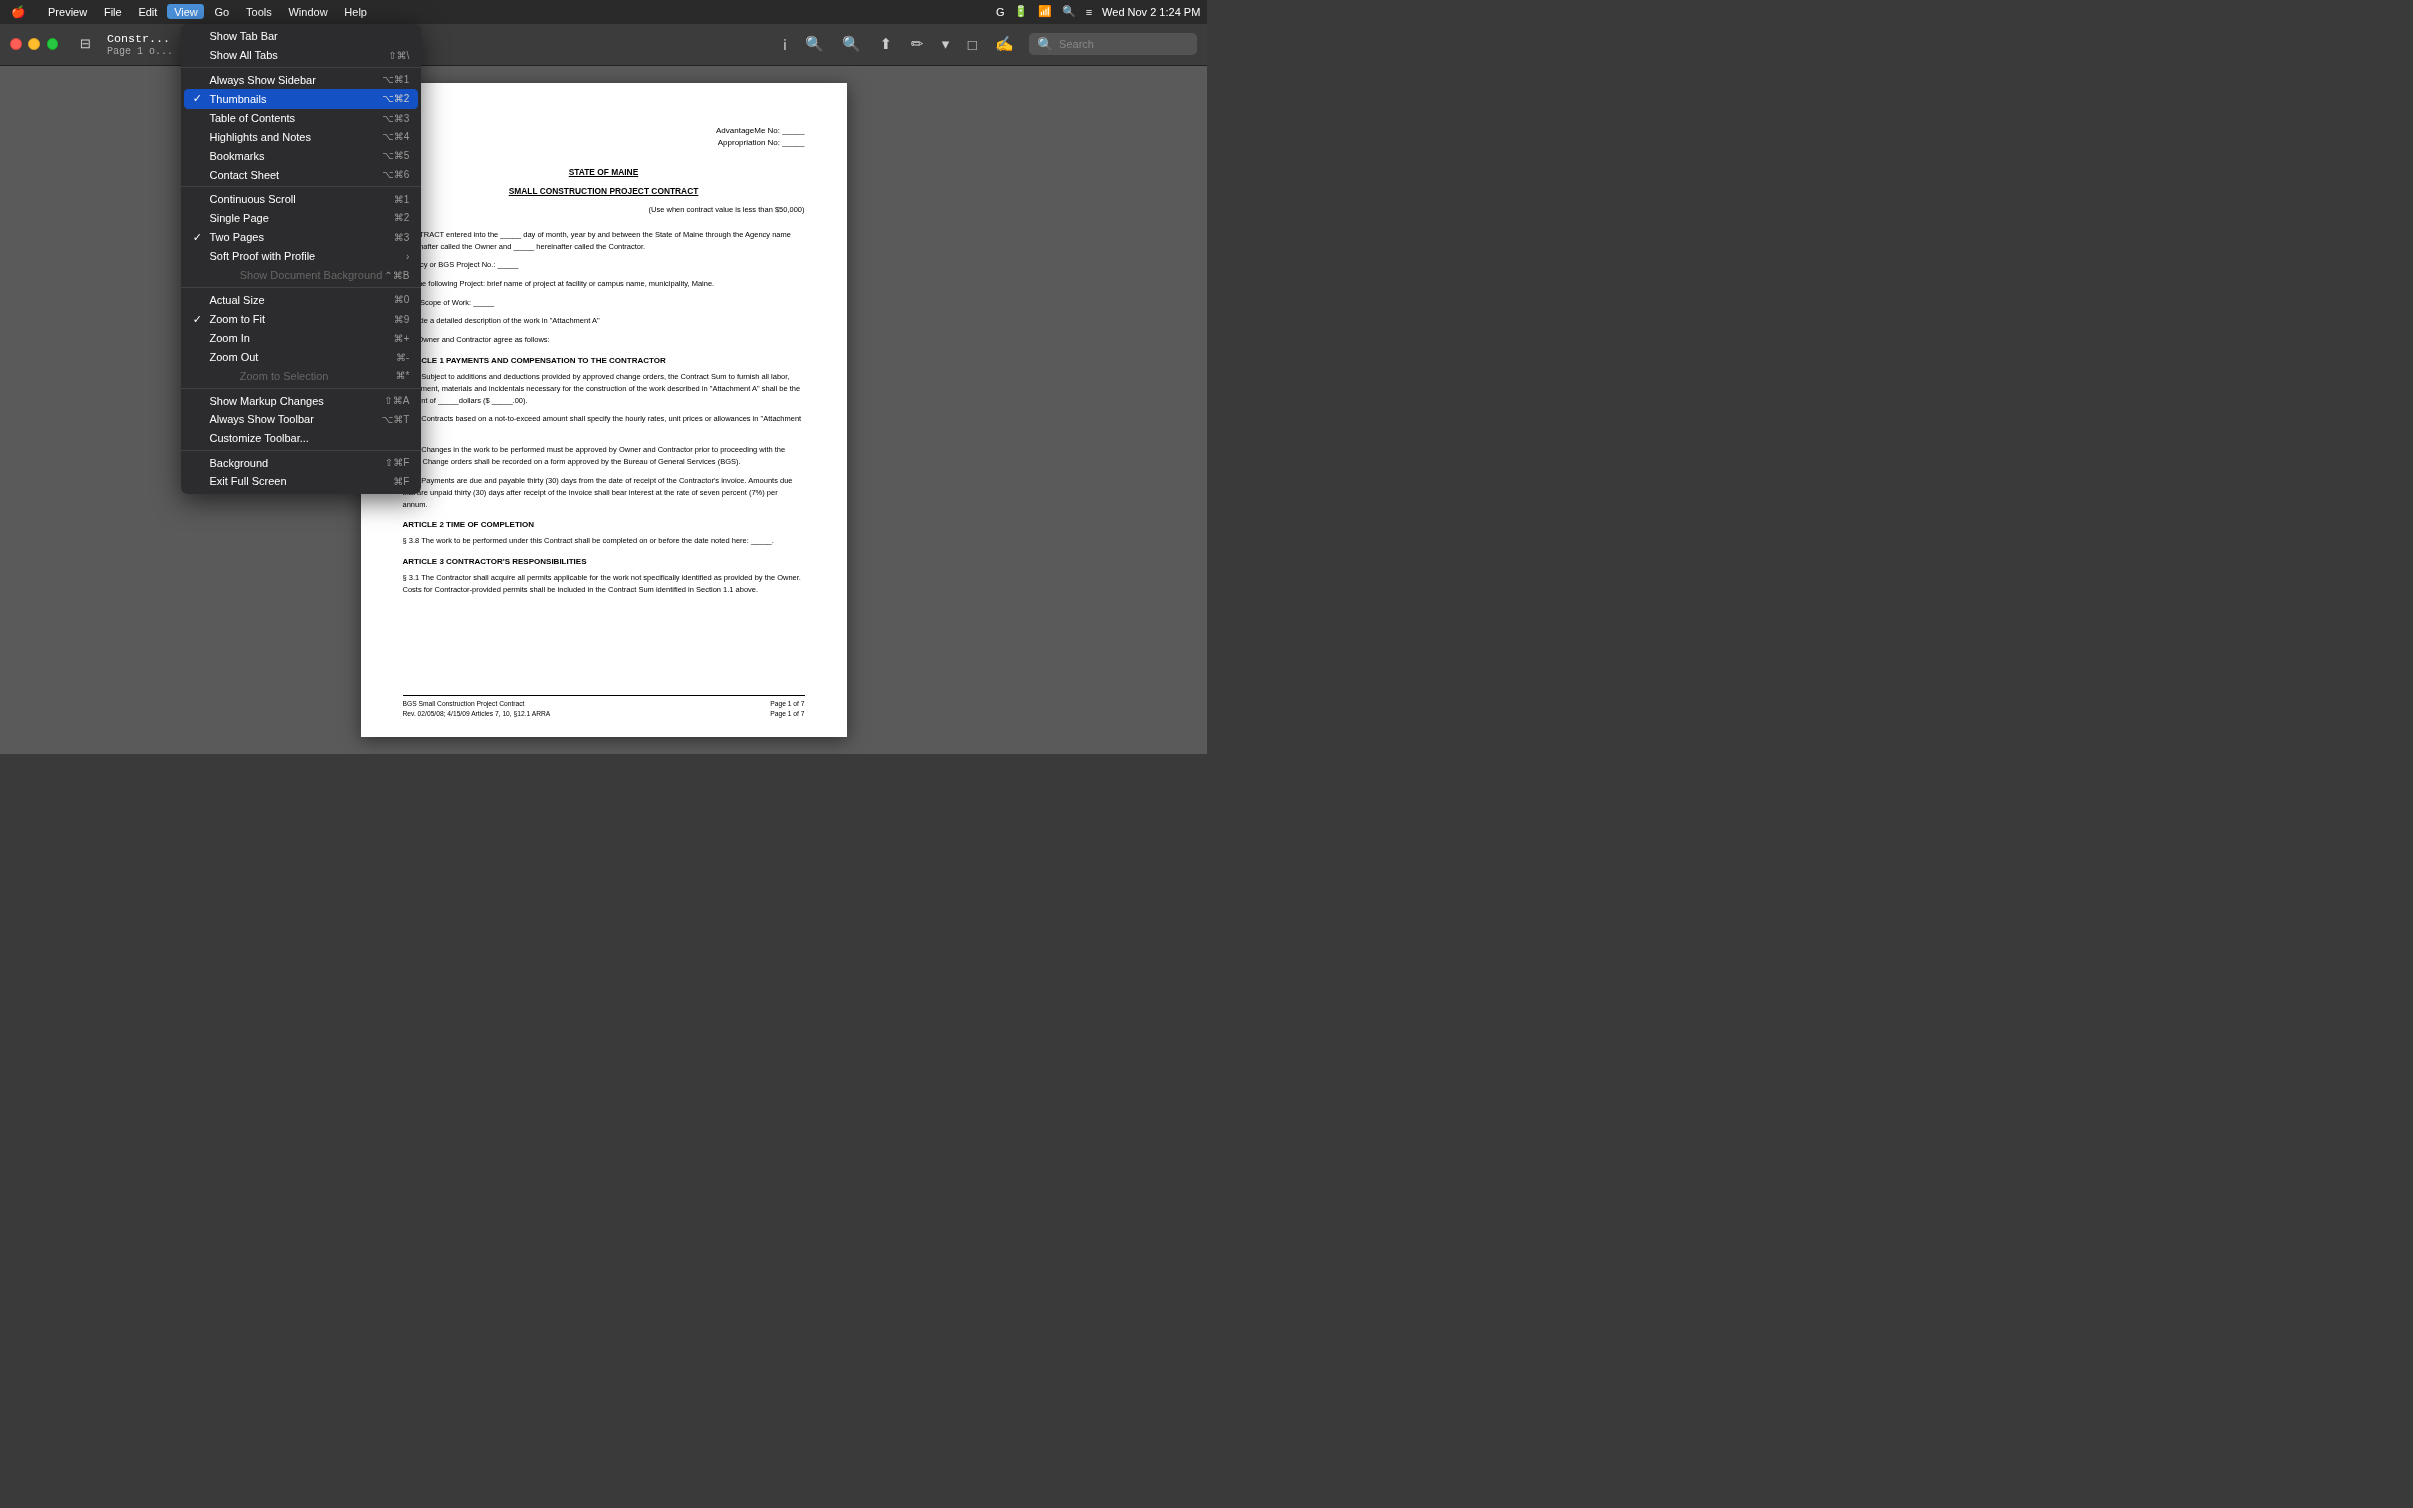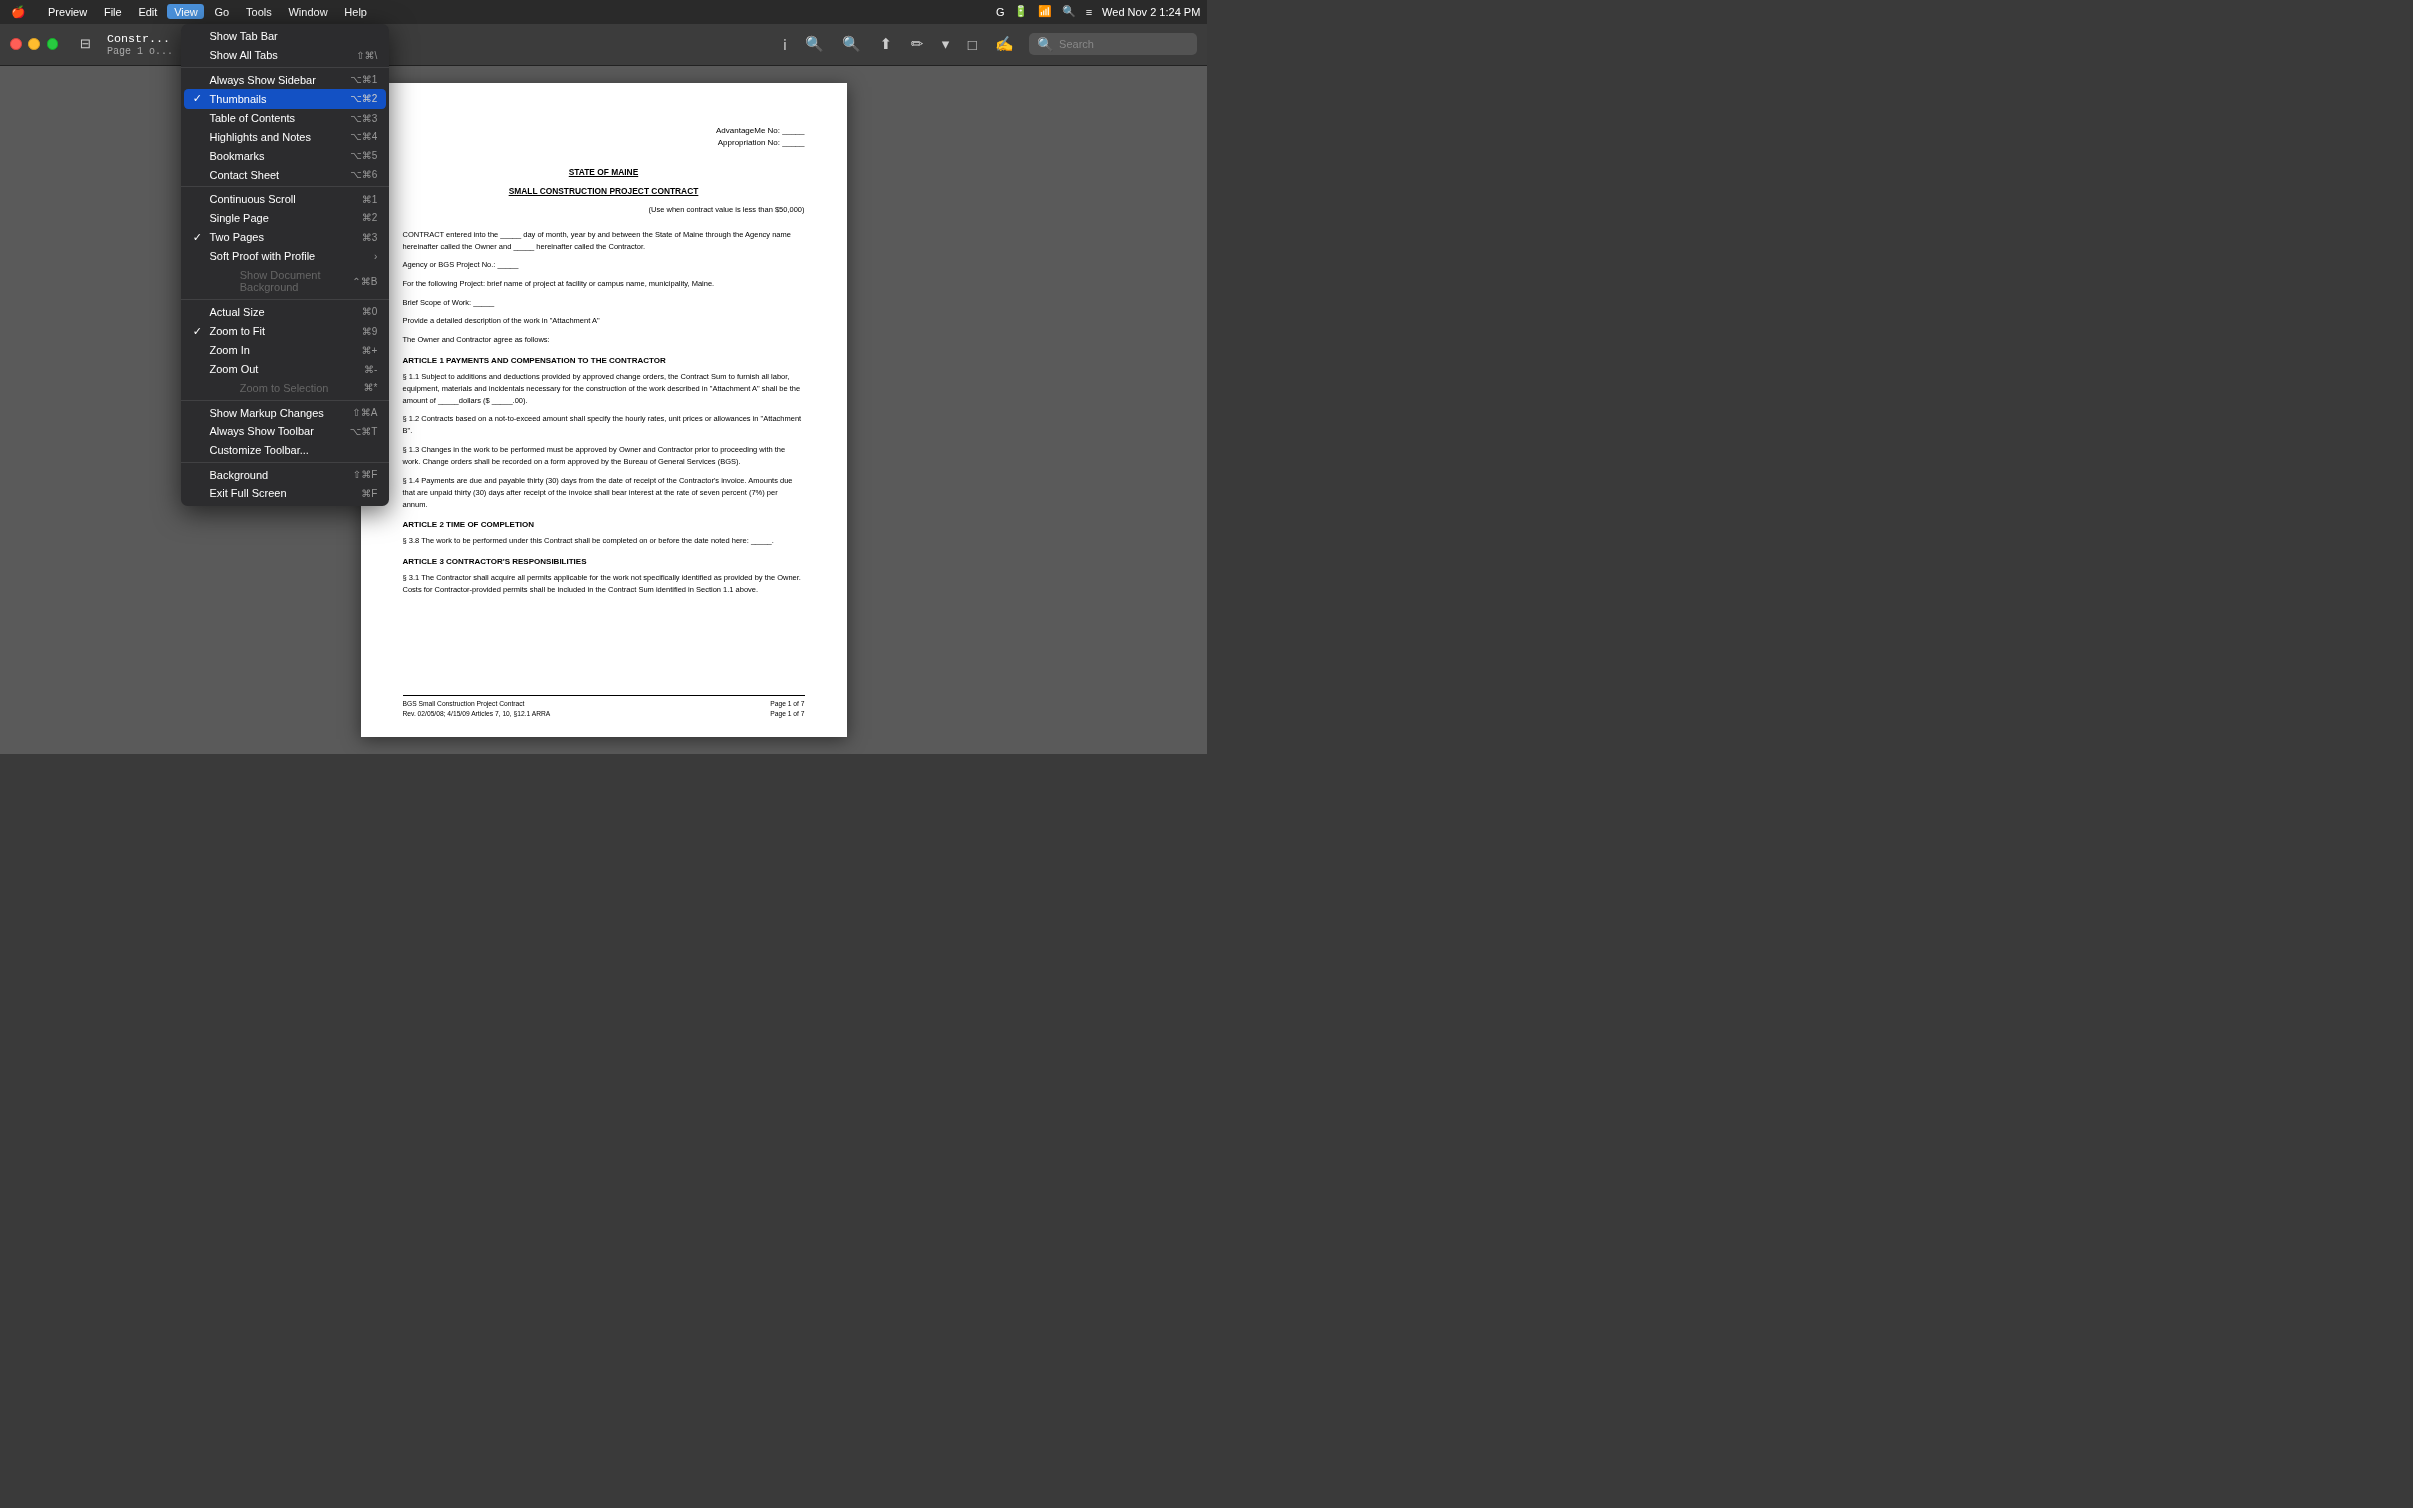--- a/index.html
+++ b/index.html
@@ -229,21 +229,21 @@
       right: 0;
       bottom: 0;
       z-index: 200;
       pointer-events: none;
     }
 
     .dropdown-menu {
       position: absolute;
       top: 0;
       left: 181px;
-      width: 208px;
+      width: 240px;
       background: #2c2c2e;
       border-radius: 6.7px;
       box-shadow: 0 6.7px 27px rgba(0,0,0,0.6);
       padding: 3.4px 0;
       pointer-events: all;
       color: #fff;
     }
 
     .menu-separator {
       height: 0.8px;

